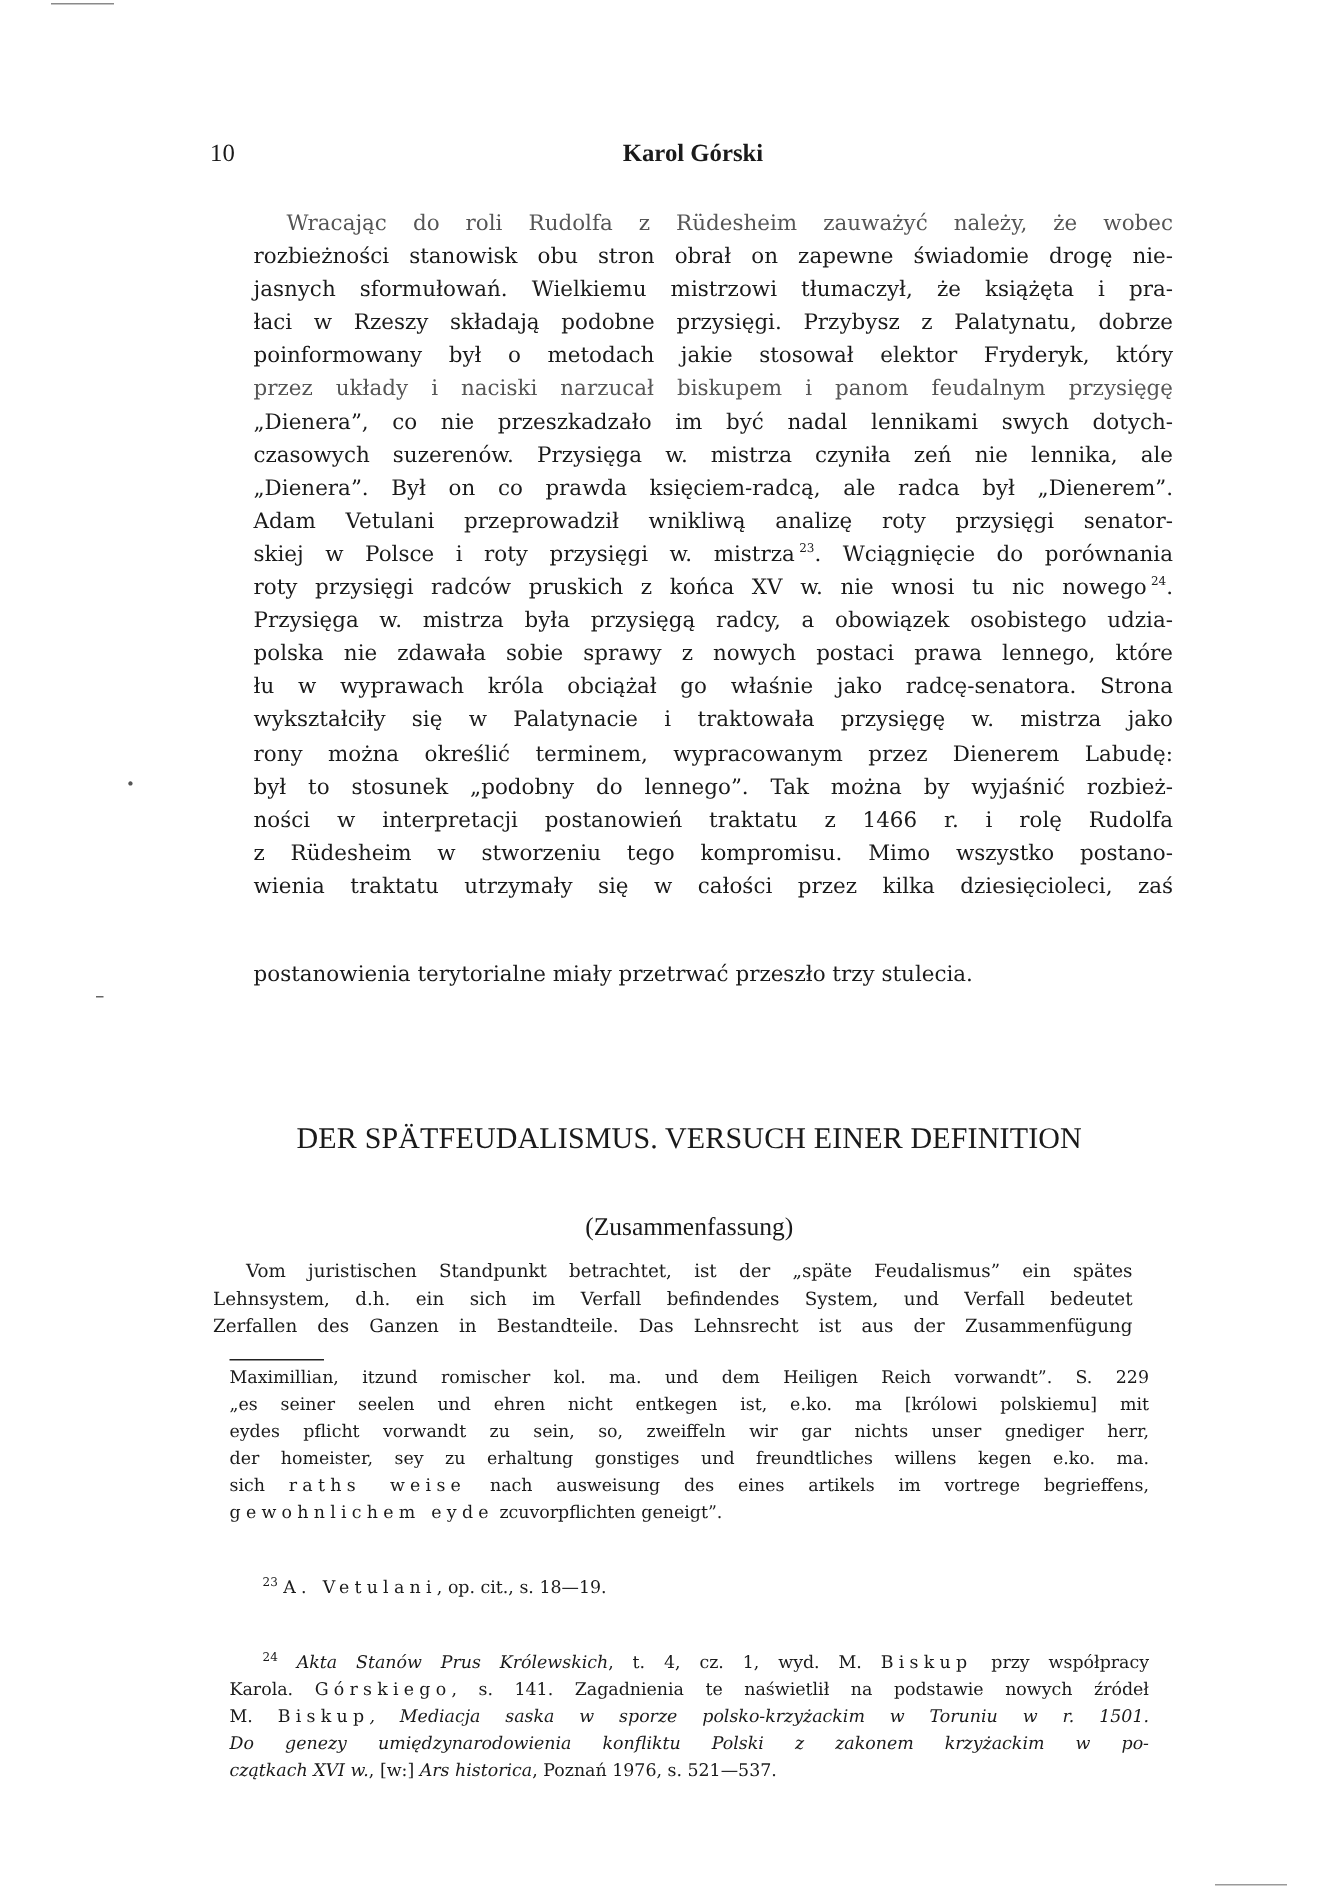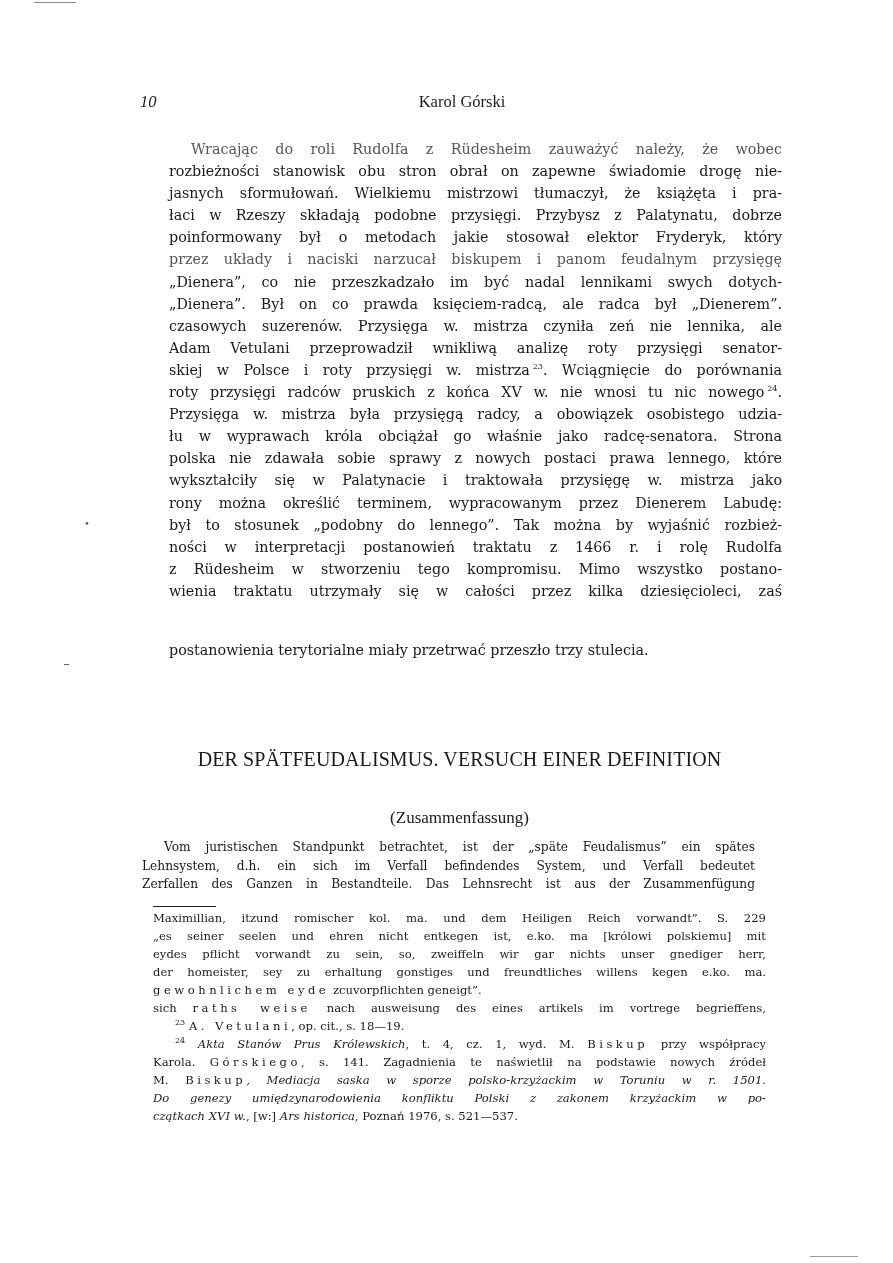--- a/index.html
+++ b/index.html
@@ -3,42 +3,42 @@
 <meta charset="utf-8">
 <style>
   html, body { margin: 0; padding: 0; background: #ffffff; }
   body { width: 893px; height: 1263px; position: relative; overflow: hidden; font-family: "DejaVu Serif", "Liberation Serif", serif; color: #1a1a1a; }
   .scan-mark-top { position: absolute; left: 34px; top: 2px; width: 42px; height: 1px; background: #8a8a8a; }
   .scan-mark-bottom { position: absolute; left: 810px; top: 1256px; width: 48px; height: 1px; background: #9a9a9a; }
   .margin-dot { position: absolute; left: 84px; top: 518px; font-size: 10px; color: #555; }
   .margin-dash { position: absolute; left: 64px; top: 664px; width: 5px; height: 1px; background: #666; }
 
   .running-head { position: absolute; top: 92px; left: 140px; width: 640px; height: 22px; font-family: "Liberation Serif", serif; font-size: 16.5px; }
-  .page-number { position: absolute; left: 0; top: 0; font-style: italic; }
-  .running-author { position: absolute; left: 4px; right: 0; top: 0; text-align: center; }
+  .page-number { position: absolute; left: 0; top: 0; }
+  .running-author { position: absolute; left: 4px; right: 0; top: 0; text-align: center; font-weight: bold; }
 
   .body-text { position: absolute; left: 169px; top: 138px; width: 613px; font-family: "DejaVu Serif", serif; font-size: 14.3px; line-height: 22.1px; text-align: justify; }
   .body-text .line { display: block; text-align: justify; text-align-last: justify; white-space: nowrap; height: 22.1px; }
   .body-text .line.last { text-align-last: left; margin-top: 37px; }
   .body-text .line.indent { padding-left: 22px; }
   .body-text .line.faint { color: #555; }
   sup { font-size: 8px; line-height: 0; vertical-align: super; }
 
   .summary-title { position: absolute; top: 748px; left: 153px; width: 613px; text-align: center; font-family: "Liberation Serif", serif; font-size: 20px; letter-spacing: 0.1px; }
   .summary-sub { position: absolute; top: 808px; left: 153px; width: 613px; text-align: center; font-family: "Liberation Serif", serif; font-size: 17px; }
 
   .summary-text { position: absolute; left: 142px; top: 838px; width: 613px; font-family: "DejaVu Serif", serif; font-size: 12.2px; line-height: 18.5px; }
   .summary-text .line { display: block; white-space: nowrap; text-align: justify; text-align-last: justify; height: 18.5px; }
   .summary-text .line.indent { padding-left: 22px; }
 
   .fn-rule { position: absolute; left: 153px; top: 906px; width: 63px; height: 1px; background: #222; }
   .footnotes { position: absolute; left: 153px; top: 909px; width: 613px; font-family: "DejaVu Serif", serif; font-size: 11.6px; line-height: 18px; }
   .footnotes .line { display: block; white-space: nowrap; text-align: justify; text-align-last: justify; height: 18px; }
   .footnotes .line.last { text-align-last: left; }
-  .footnotes .line.indent { padding-left: 22px; }
+  .footnotes .line.indent { padding-left: 22px; margin-top: 32px; }
   .spaced { letter-spacing: 3.5px; }
   .it { font-style: italic; }
 </style>
 </head>
 <body>
 
 <div class="scan-mark-top"></div>
 <div class="margin-dot">•</div>
 <div class="margin-dash"></div>
 
@@ -48,28 +48,28 @@
 </header>
 
 <section class="body-text">
   <span class="line indent faint">Wracając do roli Rudolfa z Rüdesheim zauważyć należy, że wobec</span>
   <span class="line">rozbieżności stanowisk obu stron obrał on zapewne świadomie drogę nie-</span>
   <span class="line">jasnych sformułowań. Wielkiemu mistrzowi tłumaczył, że książęta i pra-</span>
   <span class="line">łaci w Rzeszy składają podobne przysięgi. Przybysz z Palatynatu, dobrze</span>
   <span class="line">poinformowany był o metodach jakie stosował elektor Fryderyk, który</span>
   <span class="line faint">przez układy i naciski narzucał biskupem i panom feudalnym przysięgę</span>
   <span class="line">„Dienera”, co nie przeszkadzało im być nadal lennikami swych dotych-</span>
+  <span class="line">czasowych suzerenów. Przysięga w. mistrza czyniła zeń nie lennika, ale</span>
   <span class="line">„Dienera”. Był on co prawda księciem-radcą, ale radca był „Dienerem”.</span>
-  <span class="line">czasowych suzerenów. Przysięga w. mistrza czyniła zeń nie lennika, ale</span>
   <span class="line">Adam Vetulani przeprowadził wnikliwą analizę roty przysięgi senator-</span>
   <span class="line"><span>skiej w Polsce i roty przysięgi w. mistrza</span> <sup>23</sup><span>. Wciągnięcie do porównania</span></span>
   <span class="line"><span>roty przysięgi radców pruskich z końca XV w. nie wnosi tu nic nowego</span> <sup>24</sup><span>.</span></span>
   <span class="line">Przysięga w. mistrza była przysięgą radcy, a obowiązek osobistego udzia-</span>
+  <span class="line">polska nie zdawała sobie sprawy z nowych postaci prawa lennego, które</span>
   <span class="line">łu w wyprawach króla obciążał go właśnie jako radcę-senatora. Strona</span>
-  <span class="line">polska nie zdawała sobie sprawy z nowych postaci prawa lennego, które</span>
   <span class="line">wykształciły się w Palatynacie i traktowała przysięgę w. mistrza jako</span>
   <span class="line">rony można określić terminem, wypracowanym przez Dienerem Labudę:</span>
   <span class="line">był to stosunek „podobny do lennego”. Tak można by wyjaśnić rozbież-</span>
   <span class="line">ności w interpretacji postanowień traktatu z 1466 r. i rolę Rudolfa</span>
   <span class="line">z Rüdesheim w stworzeniu tego kompromisu. Mimo wszystko postano-</span>
   <span class="line">wienia traktatu utrzymały się w całości przez kilka dziesięcioleci, zaś</span>
   <span class="line last">postanowienia terytorialne miały przetrwać przeszło trzy stulecia.</span>
 </section>
 
 <h2 class="summary-title" style="margin:0;font-weight:normal;">DER SPÄTFEUDALISMUS. VERSUCH EINER DEFINITION</h2>
@@ -81,22 +81,22 @@
   <span class="line">Zerfallen des Ganzen in Bestandteile. Das Lehnsrecht ist aus der Zusammenfügung</span>
 </section>
 
 <div class="fn-rule"></div>
 
 <section class="footnotes">
   <span class="line">Maximillian, itzund romischer kol. ma. und dem Heiligen Reich vorwandt”. S. 229</span>
   <span class="line">„es seiner seelen und ehren nicht entkegen ist, e.ko. ma [królowi polskiemu] mit</span>
   <span class="line">eydes pflicht vorwandt zu sein, so, zweiffeln wir gar nichts unser gnediger herr,</span>
   <span class="line">der homeister, sey zu erhaltung gonstiges und freundtliches willens kegen e.ko. ma.</span>
+  <span class="line"><span>sich</span> <span class="spaced">raths weise</span> <span>nach ausweisung des eines artikels im vortrege begrieffens,</span></span>
   <span class="line last"><span class="spaced">gewohnlichem eyde</span> <span>zcuvorpflichten geneigt”.</span></span>
-  <span class="line"><span>sich</span> <span class="spaced">raths weise</span> <span>nach ausweisung des eines artikels im vortrege begrieffens,</span></span>
 
   <span class="line last indent"><sup>23</sup> <span class="spaced">A. Vetulani</span><span>, op. cit., s. 18—19.</span></span>
 
   <span class="line indent"><sup>24</sup> <span class="it">Akta Stanów Prus Królewskich</span><span>, t. 4, cz. 1, wyd. M.</span> <span class="spaced">Biskup</span> <span>przy współpracy</span></span>
   <span class="line"><span>Karola.</span> <span class="spaced">Górskiego</span><span>, s. 141. Zagadnienia te naświetlił na podstawie nowych źródeł</span></span>
   <span class="line"><span>M.</span> <span class="spaced">Biskup</span><span class="it">, Mediacja saska w sporze polsko-krzyżackim w Toruniu w r. 1501.</span></span>
   <span class="line it">Do genezy umiędzynarodowienia konfliktu Polski z zakonem krzyżackim w po-</span>
   <span class="line last"><span class="it">czątkach XVI w.</span><span>, [w:]</span> <span class="it">Ars historica</span><span>, Poznań 1976, s. 521—537.</span></span>
 </section>
 

